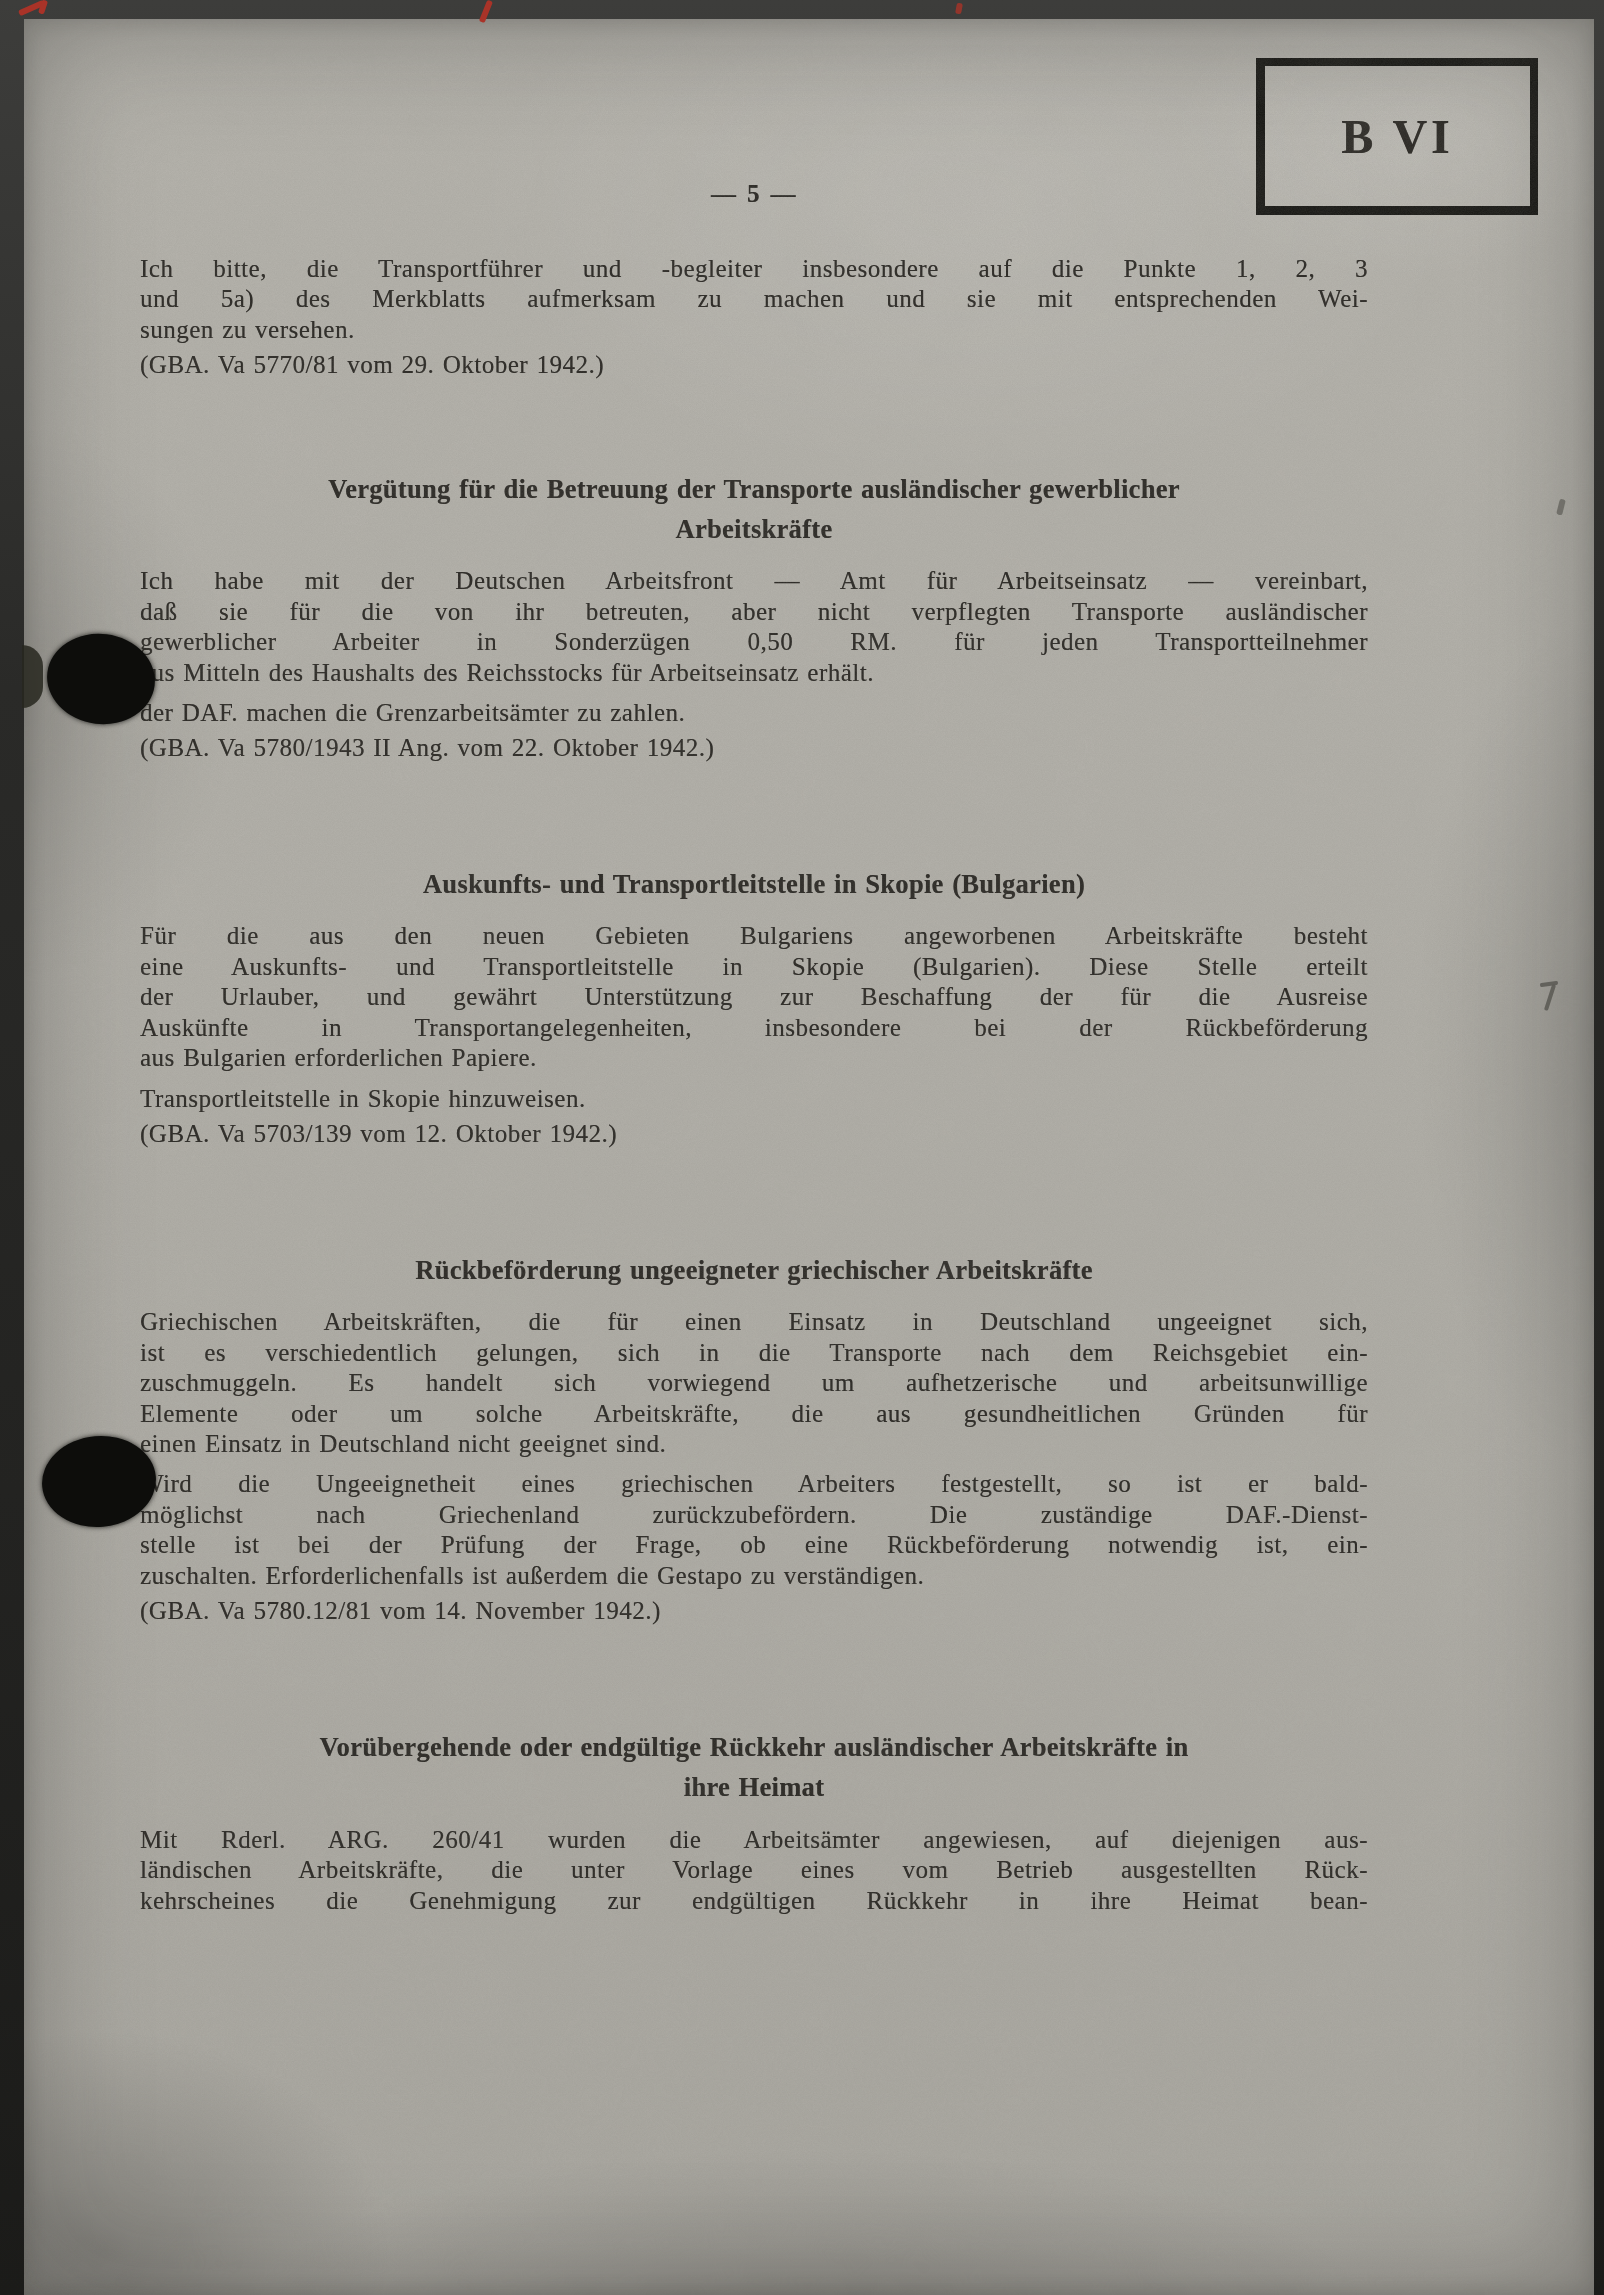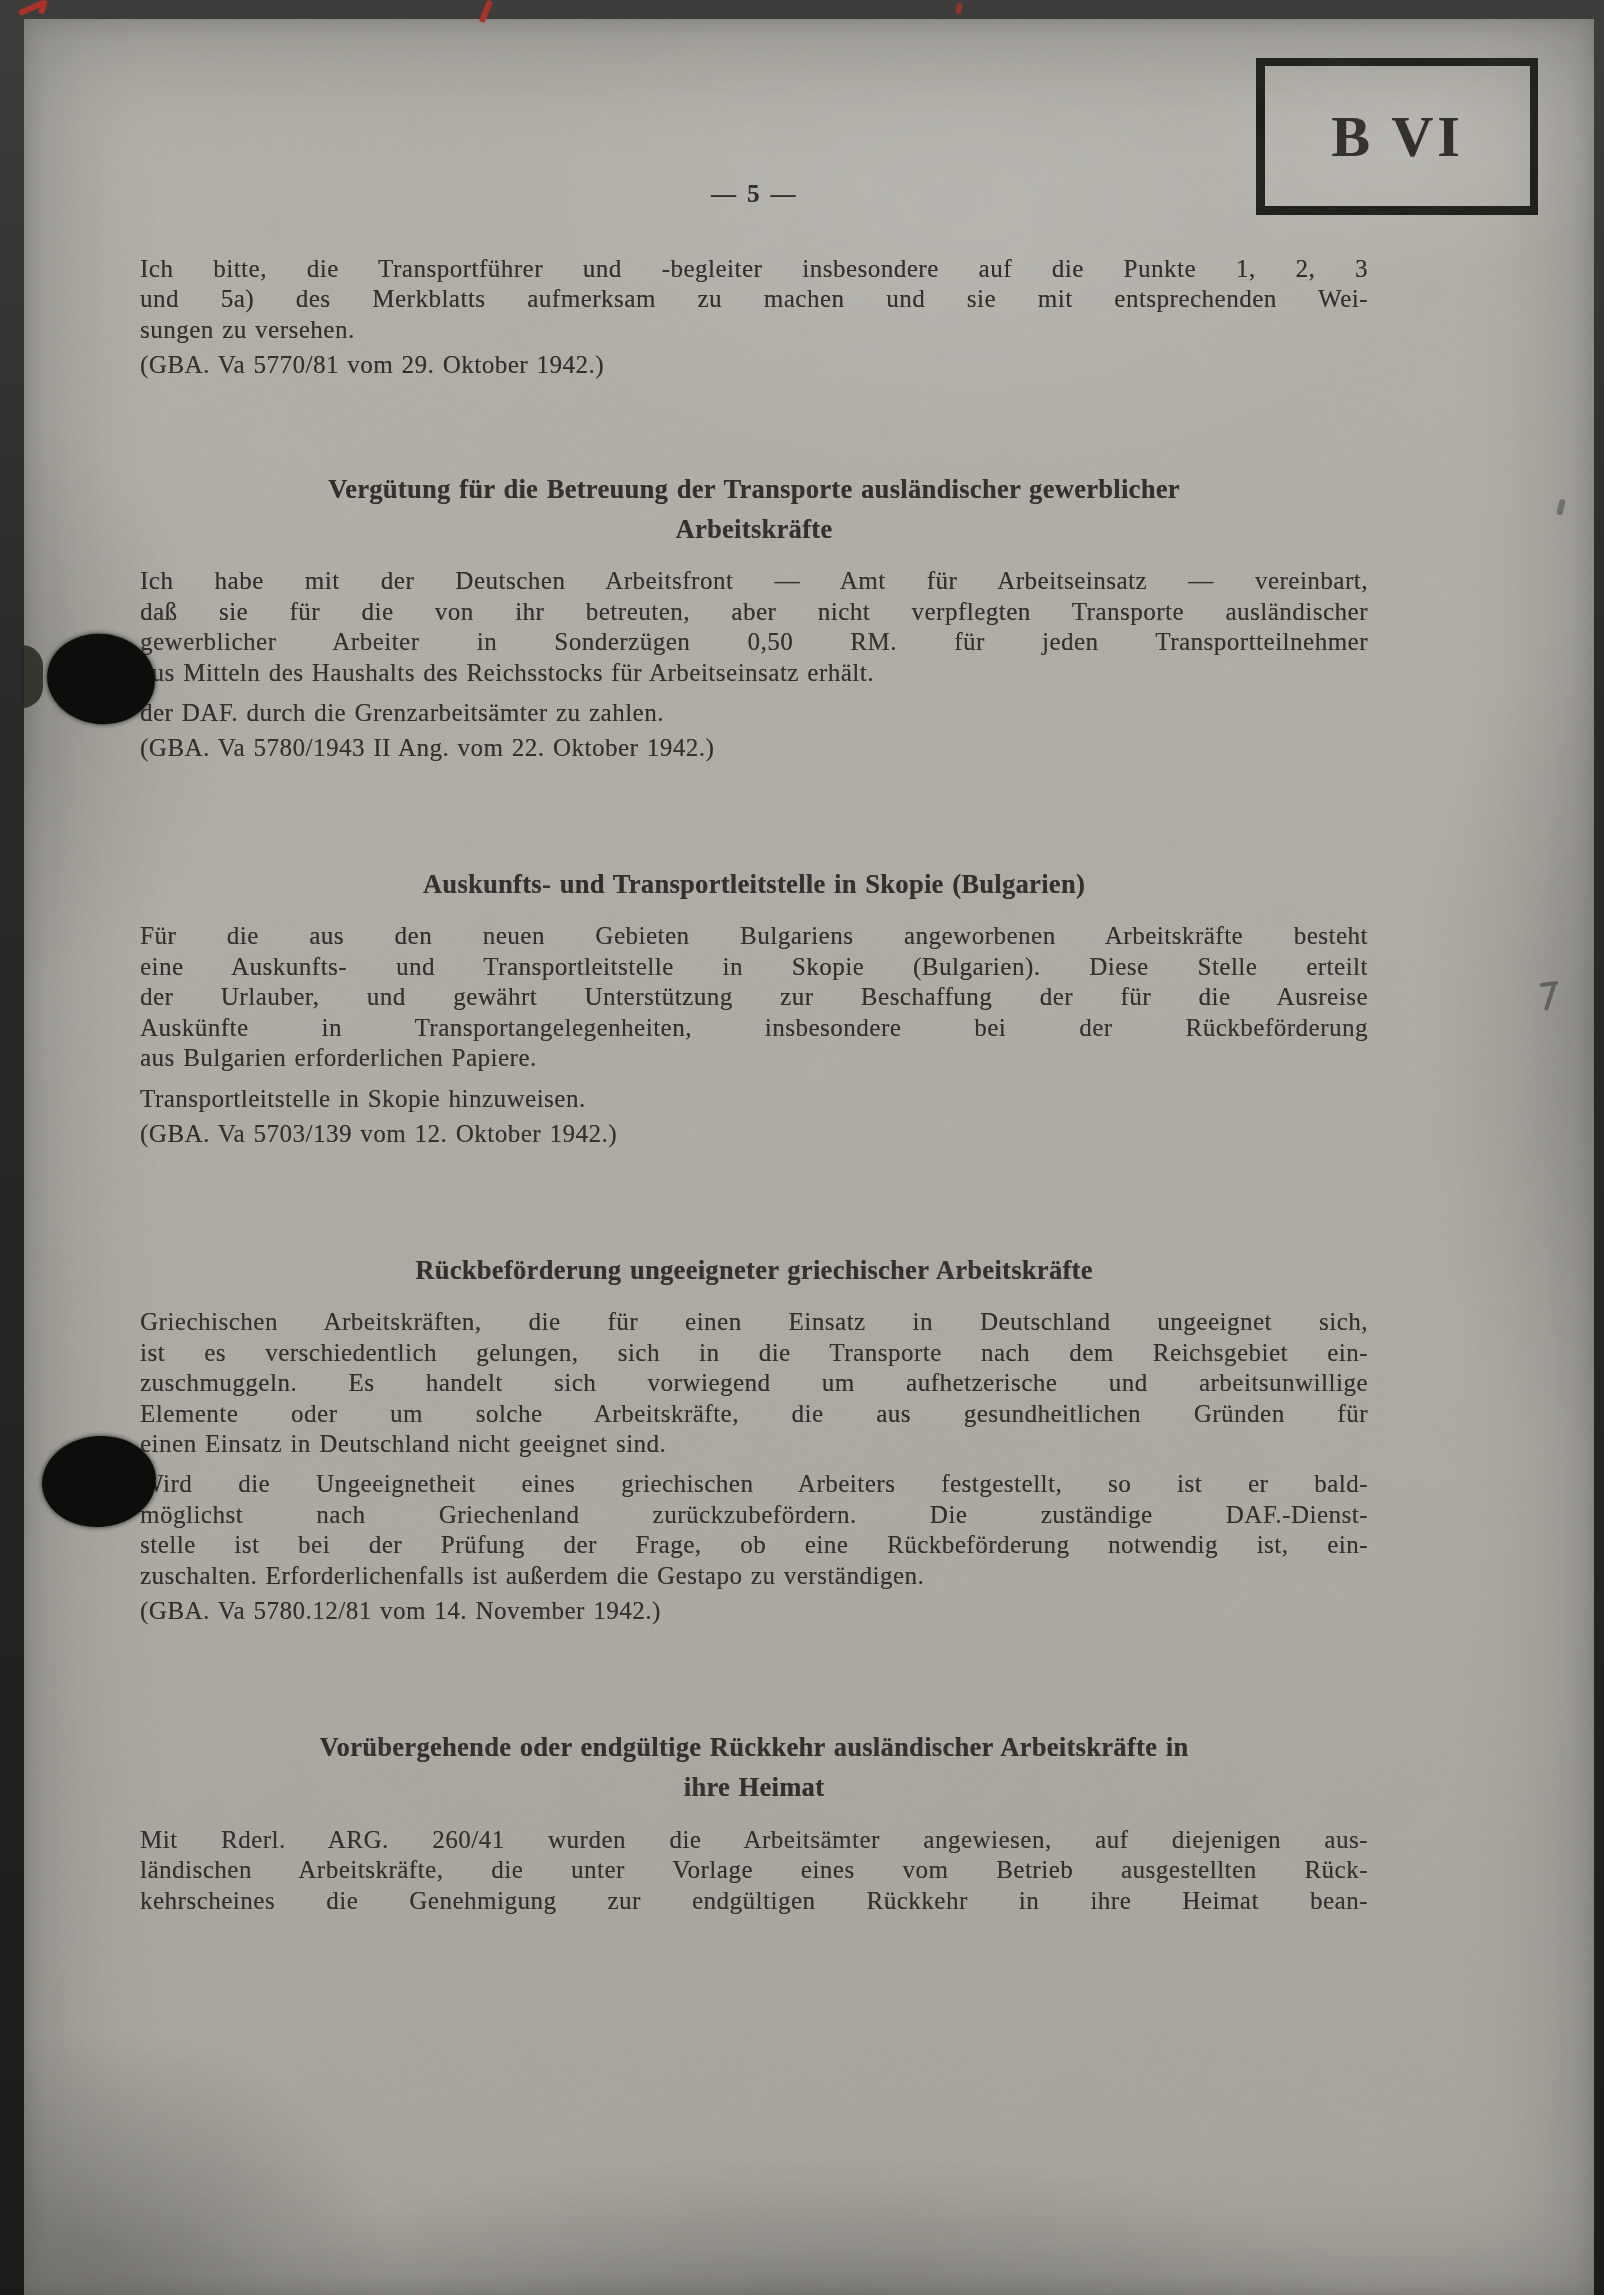--- a/index.html
+++ b/index.html
@@ -29,21 +29,21 @@
 
   
   .clsbox {
     position:absolute; left:1232px; top:39px; width:282px; height:157px;
     border:8px solid var(--box-border,#131310);
     border-left-width:9.6px; border-bottom-width:9.6px;
     display:flex; align-items:center; justify-content:center;
     z-index:2;
   }
   .clsbox span {
-    font-weight:bold; font-size:58px; letter-spacing:4px;
+    font-weight:bold; font-size:48px; letter-spacing:4px;
     color:var(--ink,#262420);
     text-shadow:0.3px 0.4px 0.6px rgba(30,28,24,0.55);
     text-align:right;
   }
 
   
   .content {
     position:relative; z-index:1;
     margin-left:116px; width:1228px;
     color:var(--ink,#262420);
@@ -129,21 +129,21 @@
             <div class="tline">Vergütung für die Betreuung der Transporte ausländischer gewerblicher</div>
             <div class="tline">Arbeitskräfte</div>
           </div>
         <div class="para">
             <div class="tline">Ich habe mit der Deutschen Arbeitsfront — Amt für Arbeitseinsatz — vereinbart,</div>
             <div class="tline">daß sie für die von ihr betreuten, aber nicht verpflegten Transporte ausländischer</div>
             <div class="tline">gewerblicher Arbeiter in Sonderzügen 0,50 RM. für jeden Transportteilnehmer</div>
             <div class="tline">aus Mitteln des Haushalts des Reichsstocks für Arbeitseinsatz erhält.</div>
           </div>
         <div class="para">
-            <div class="tline">der DAF. durch die Grenzarbeitsämter zu zahlen.</div>
+            <div class="tline">der DAF. machen die Grenzarbeitsämter zu zahlen.</div>
           </div>
         <div class="source">(GBA. Va 5780/1943 II Ang. vom 22. Oktober 1942.)</div>
       </section>
 
       <section class="s3">
         <div class="heading">
             <div class="tline">Auskunfts- und Transportleitstelle in Skopie (Bulgarien)</div>
           </div>
         <div class="para">
             <div class="tline">Für die aus den neuen Gebieten Bulgariens angeworbenen Arbeitskräfte besteht</div>

